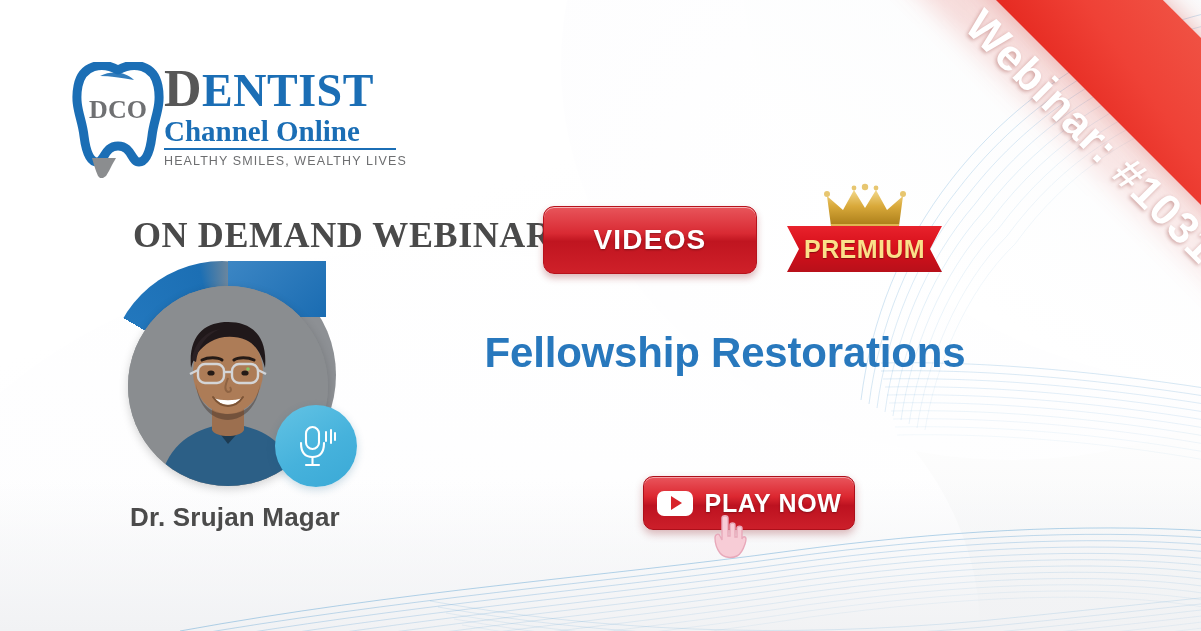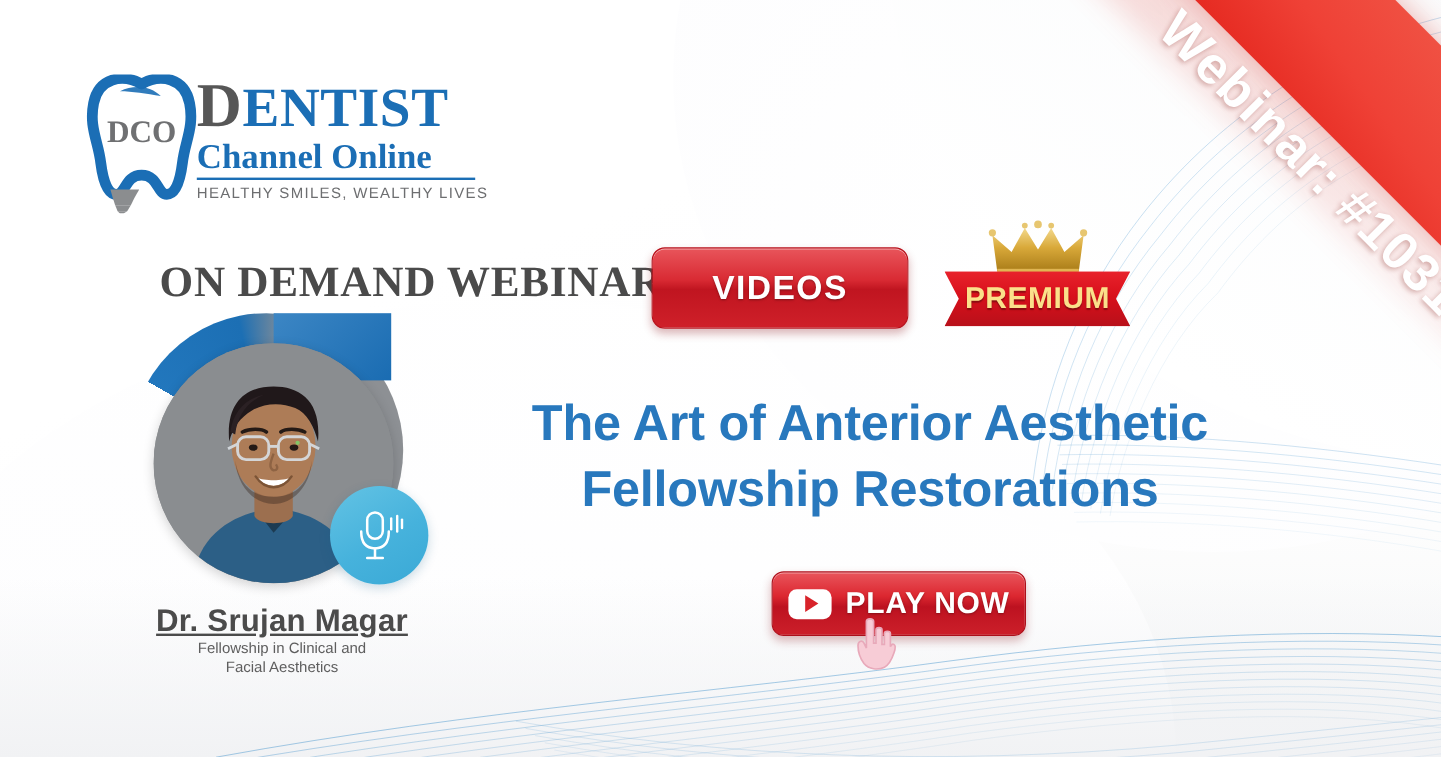--- a/index.html
+++ b/index.html
@@ -148,21 +148,21 @@
   }
   .avatar svg{display:block;}
   #mic-circle{
     position:absolute;left:275px;top:405px;width:82px;height:82px;border-radius:50%;
     background:linear-gradient(150deg,#63c3e4 0%,#46b2dc 55%,#3aa9d6 100%);
     display:flex;align-items:center;justify-content:center;
     box-shadow:0 3px 9px rgba(20,90,130,.22);
   }
   #speaker-name{
     position:absolute;left:0;top:244px;width:270px;text-align:center;
-    font-size:26px;font-weight:bold;color:#4b4b4b;letter-spacing:.2px;text-decoration:underline;
+    font-size:26px;font-weight:bold;color:#4b4b4b;letter-spacing:.2px;
   }
   #speaker-cred{
     position:absolute;left:0;top:275px;width:270px;text-align:center;
     font-size:12.5px;color:#5e5e5e;line-height:1.25;
   }
 
   
   #title{
     position:absolute;left:355px;top:325px;width:740px;text-align:center;
     color:#2878bd;font-weight:bold;font-size:42px;line-height:1.32;
@@ -347,40 +347,35 @@
 
         <path d="M100,92 C97,100 96,104 100,106 C103,106 104,104 102,101" stroke="#8e6343" stroke-width="2" fill="none"></path>
 
         <path d="M86,112 C93,121 107,121 114,112 C108,115 92,115 86,112 Z" fill="#ffffff"></path>
         <path d="M85,111 C93,123 107,123 115,111" stroke="#7c5436" stroke-width="2" fill="none" stroke-linecap="round"></path>
 
         <path d="M68,98 C70,120 84,134 100,134 C116,134 130,120 132,98 C128,120 116,128 100,128 C84,128 72,120 68,98 Z" fill="#3b2b23" opacity=".42"></path>
       </svg>
     </div>
     <div id="speaker-name">Dr. Srujan Magar</div>
-    <div id="speaker-cred">
-      <span>Fellowship in Clinical and</span><br>
-      <span>Facial Aesthetics</span>
-    </div>
   </div>
 
   <div id="mic-circle">
     <svg width="44" height="46" viewBox="0 0 44 46">
       <rect x="12" y="4" width="13" height="22" rx="6.5" fill="none" stroke="#ffffff" stroke-width="2.1"></rect>
       <path d="M7,20 C7,30 11,34 18.5,34 C26,34 30,30 30,20" fill="none" stroke="#ffffff" stroke-width="2.1" stroke-linecap="round"></path>
       <path d="M18.5,34 L18.5,42" stroke="#ffffff" stroke-width="2.1" stroke-linecap="round"></path>
       <path d="M12,42 L25,42" stroke="#ffffff" stroke-width="2.1" stroke-linecap="round"></path>
       <path d="M32,9 L32,18" stroke="#ffffff" stroke-width="2" stroke-linecap="round"></path>
       <path d="M37,7 L37,20" stroke="#ffffff" stroke-width="2" stroke-linecap="round"></path>
       <path d="M41,10 L41,17" stroke="#ffffff" stroke-width="2" stroke-linecap="round"></path>
     </svg>
   </div>
 
   <div id="title">
-    <span>The Art of Anterior Aesthetic</span>
     <span class="l2">Fellowship Restorations</span>
   </div>
 
   <div id="play-btn">
     <span class="yt-icon">
         <span class="yt-tri"></span>
       </span>
     <span class="lbl">PLAY NOW</span>
   </div>
 

